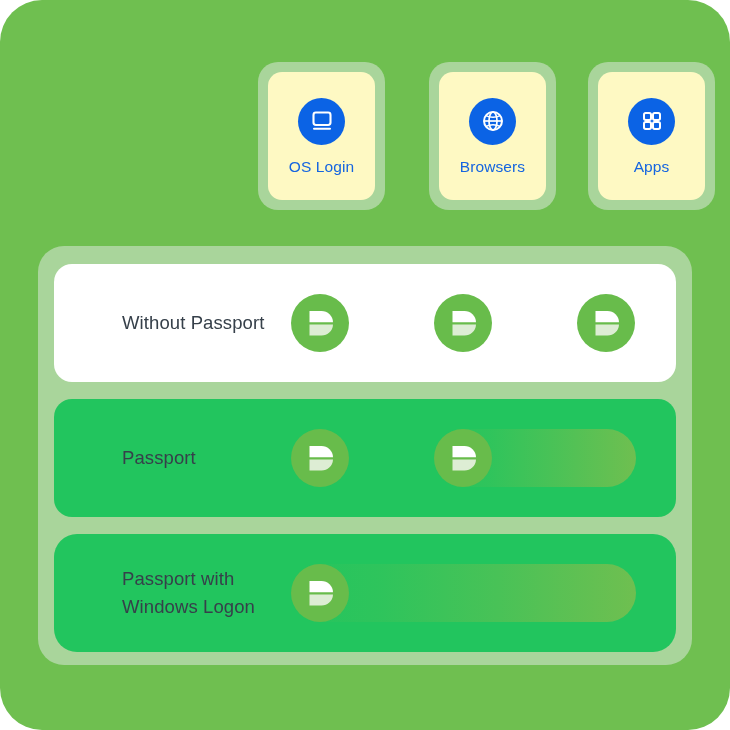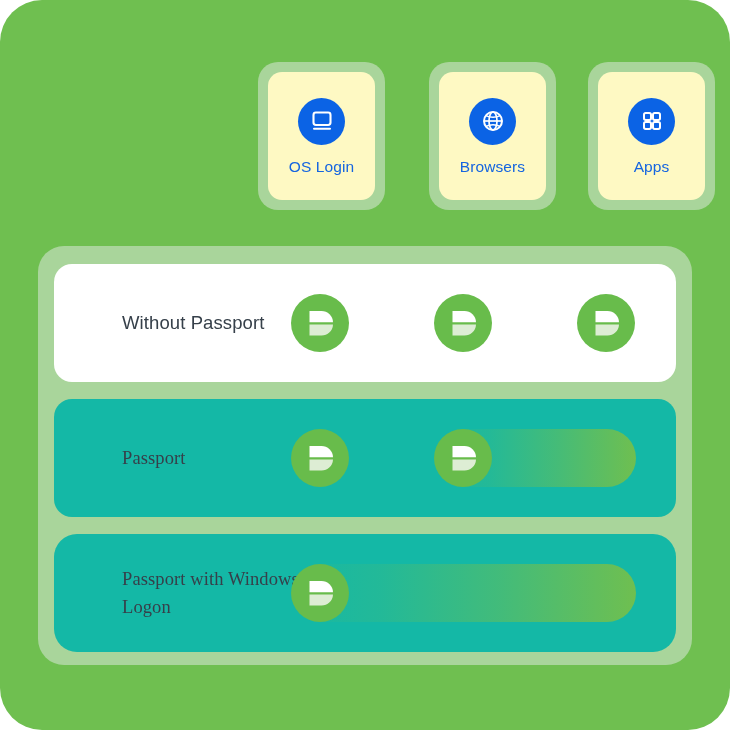--- a/index.html
+++ b/index.html
@@ -85,21 +85,21 @@
 
   .row {
     position: relative;
     height: 118px;
     border-radius: 18px;
     margin-bottom: 17px;
     box-sizing: border-box;
   }
   .row:last-child { margin-bottom: 0; border-radius: 23px; }
   .row.light { background: #ffffff; }
-  .row.tint  { background: #14b8a6; font-family: Liberation Serif, serif; }
+  .row.tint  { background: #22c55e; }
 
   .row-label {
     position: absolute;
     left: 50px;
     top: 50%;
     transform: translateY(-50%);
     color: #36404A;
     font-size: 18.5px;
     font-weight: 400;
     line-height: 1.52;

